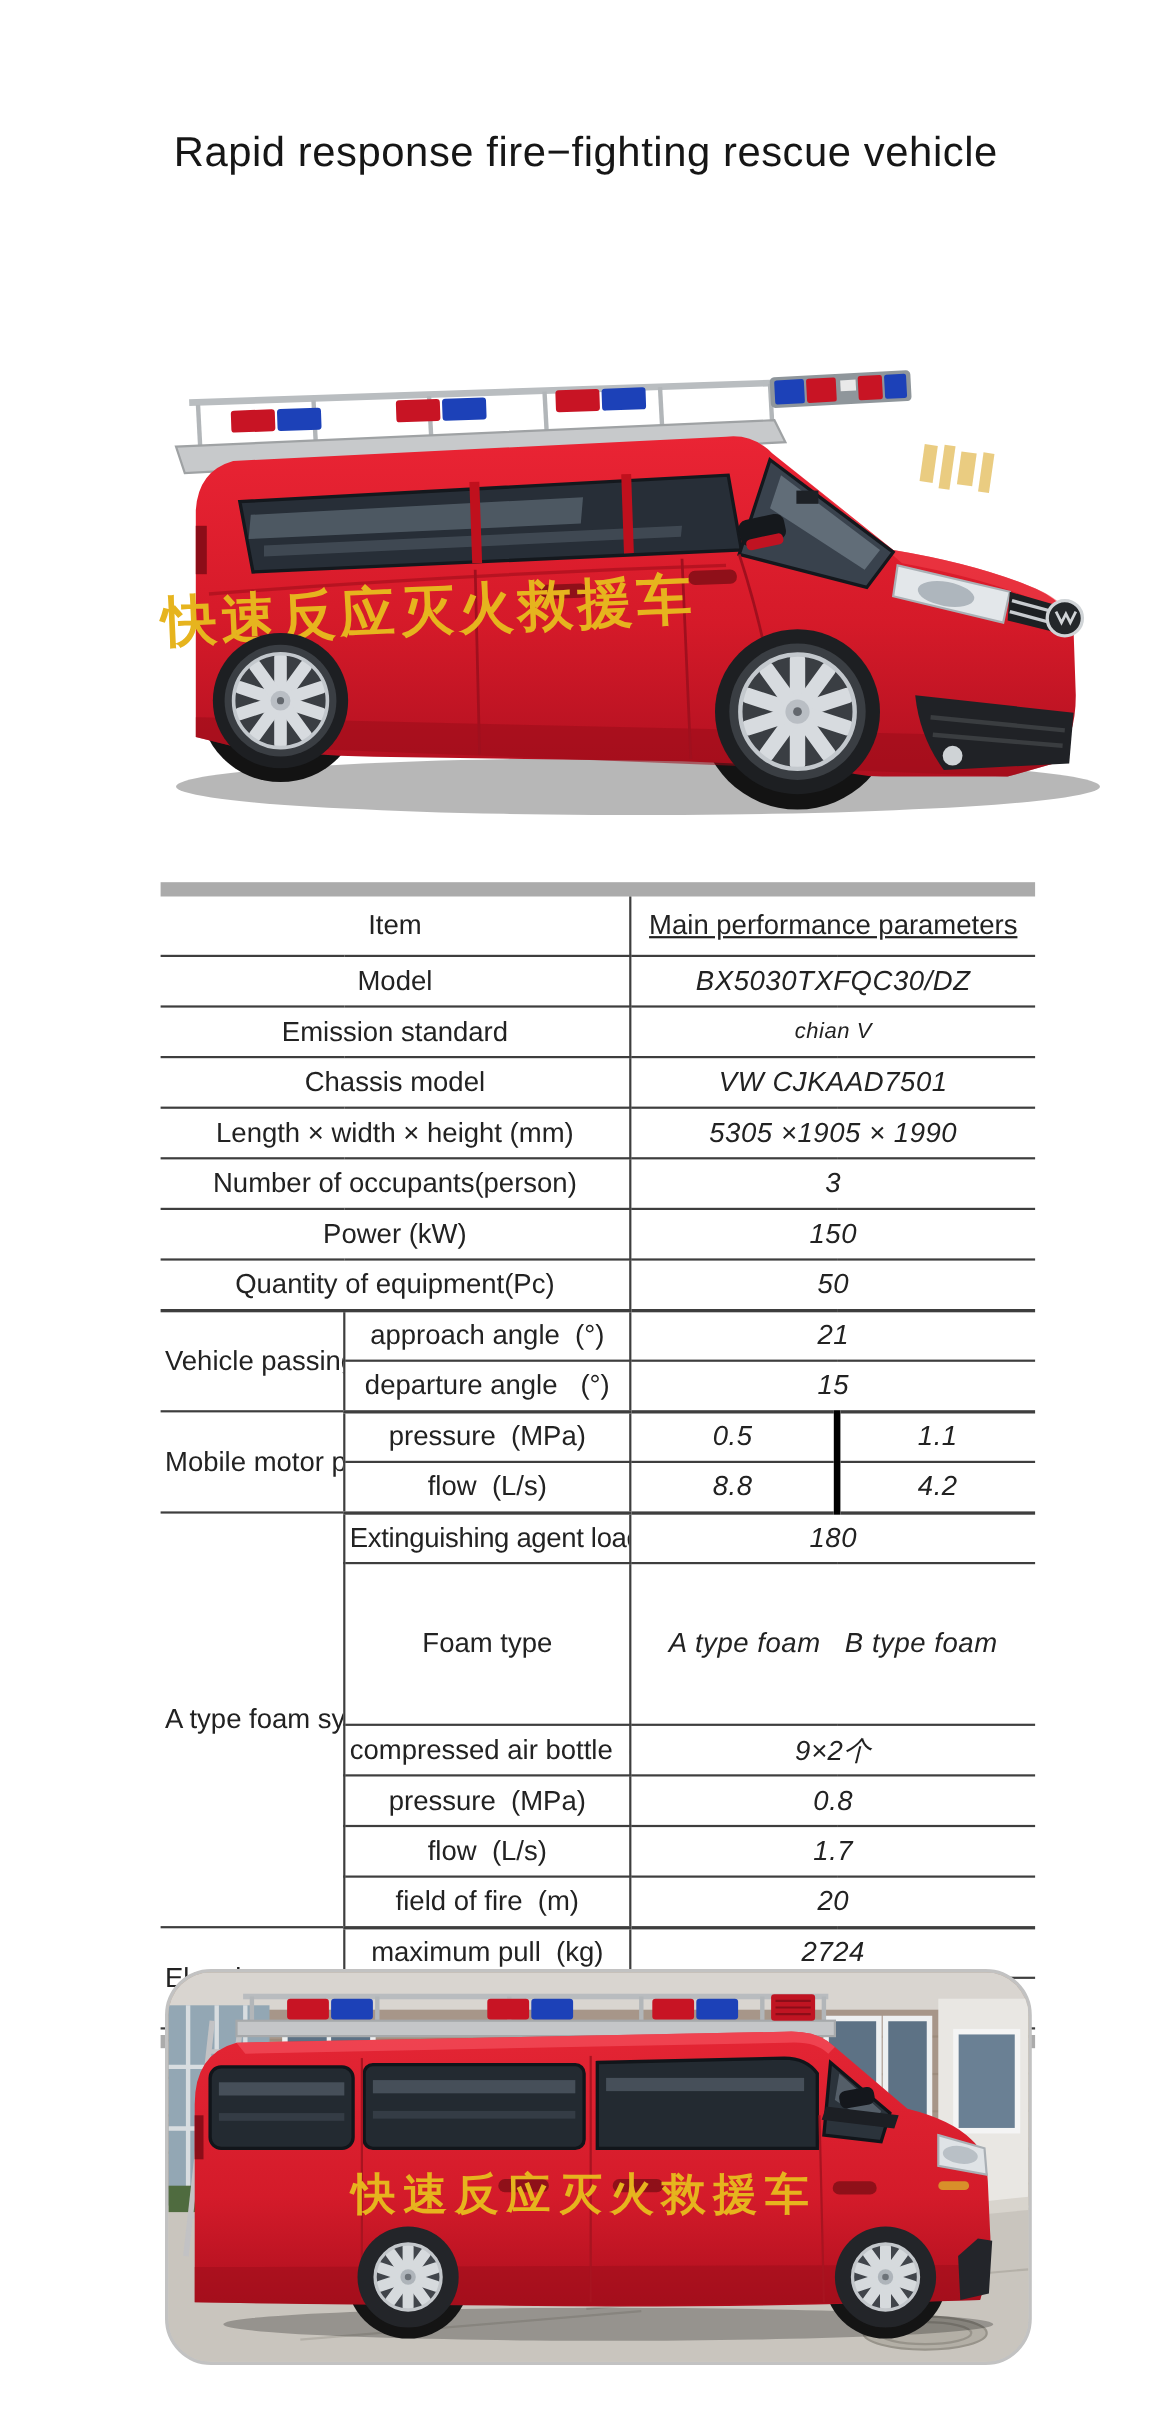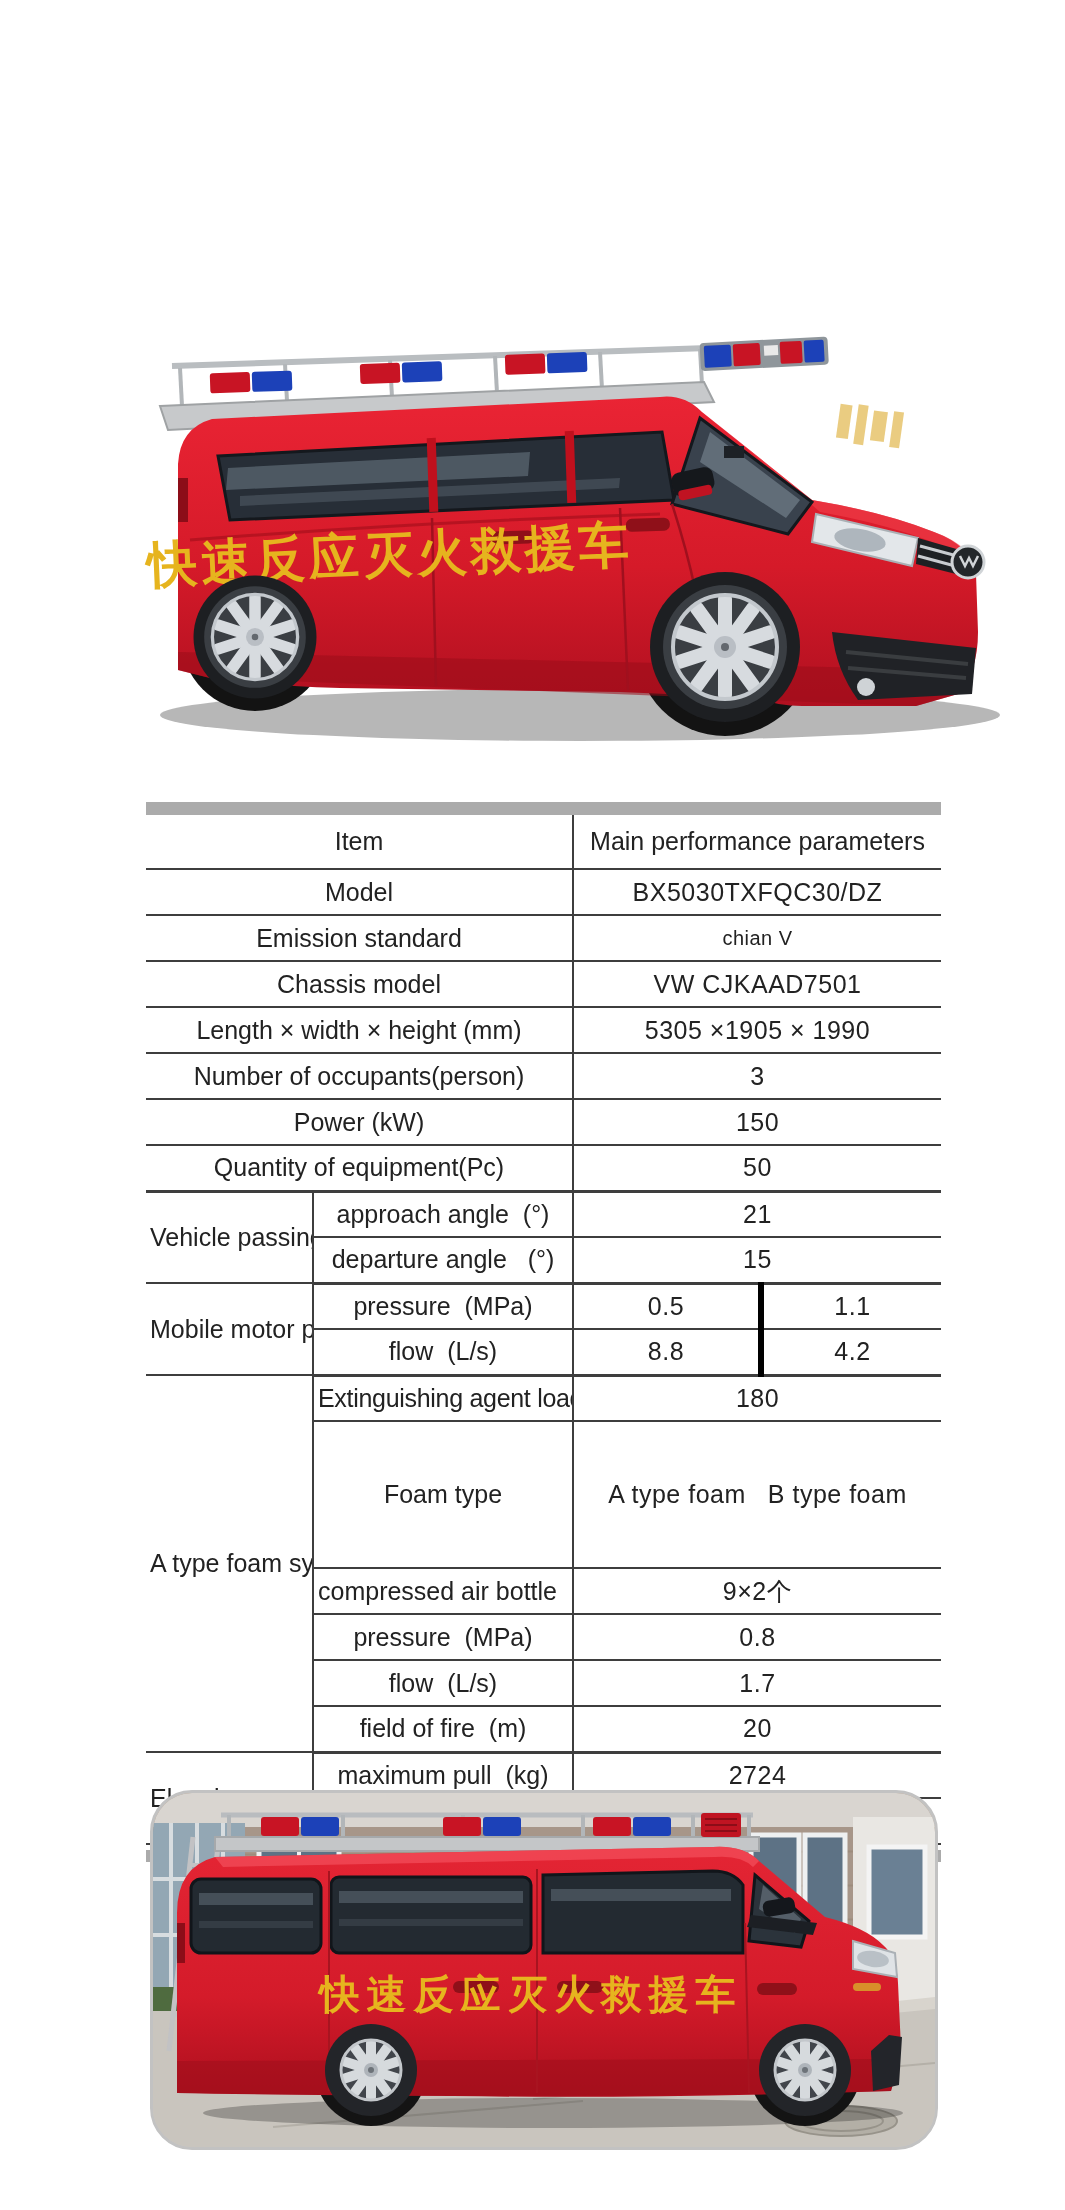--- a/index.html
+++ b/index.html
@@ -23,32 +23,33 @@
   .gray-bar.bottom{margin-top:5px;height:12px;}
   table.spec{border-collapse:collapse;table-layout:fixed;width:795px;margin:0;}
   table.spec td{padding:0 4px;text-align:center;vertical-align:middle;
                 border-bottom:2px solid #3e3e3e;font-size:25px;color:#222;
                 white-space:pre;overflow:hidden;}
   table.spec tr{height:46px;}
   table.spec tr.r-head{height:54px;}
   td.lb{border-right:2px solid #3e3e3e;}           
   td.g {border-right:2px solid #3e3e3e;font-size:24px;line-height:1.15;}
   td.vs{border-right:6px solid #000000;}           
-  td.val{font-size:24px;letter-spacing:0.5px;}
-  td.hdr-r{font-size:23px;}
+  td.val{font-size:24px;letter-spacing:0.5px;font-style:italic;}
+  td.hdr-r{font-size:23px;text-decoration:underline;}
   td.small{font-size:19px;letter-spacing:-0.3px;}
   td.msmall{font-size:21px;}
   tr.sect td{border-bottom-width:3px;}
   .foam-pair{display:flex;justify-content:center;gap:22px;}
 </style>
 </head>
 <body>
 
 <div class="page">
 
+  <div class="title">Rapid response fire−fighting rescue vehicle</div>
 
   <div class="photo-top">
     <svg width="950" height="570" viewBox="0 0 950 570">
       <defs>
         <linearGradient id="tred" x1="0" y1="0" x2="0" y2="1">
           <stop offset="0" stop-color="#ea2434"></stop>
             <stop offset="0.55" stop-color="#d51a29"></stop>
             <stop offset="1" stop-color="#b01020"></stop>
         </linearGradient>
         <filter id="soft" x="-30%" y="-30%" width="160%" height="160%">

